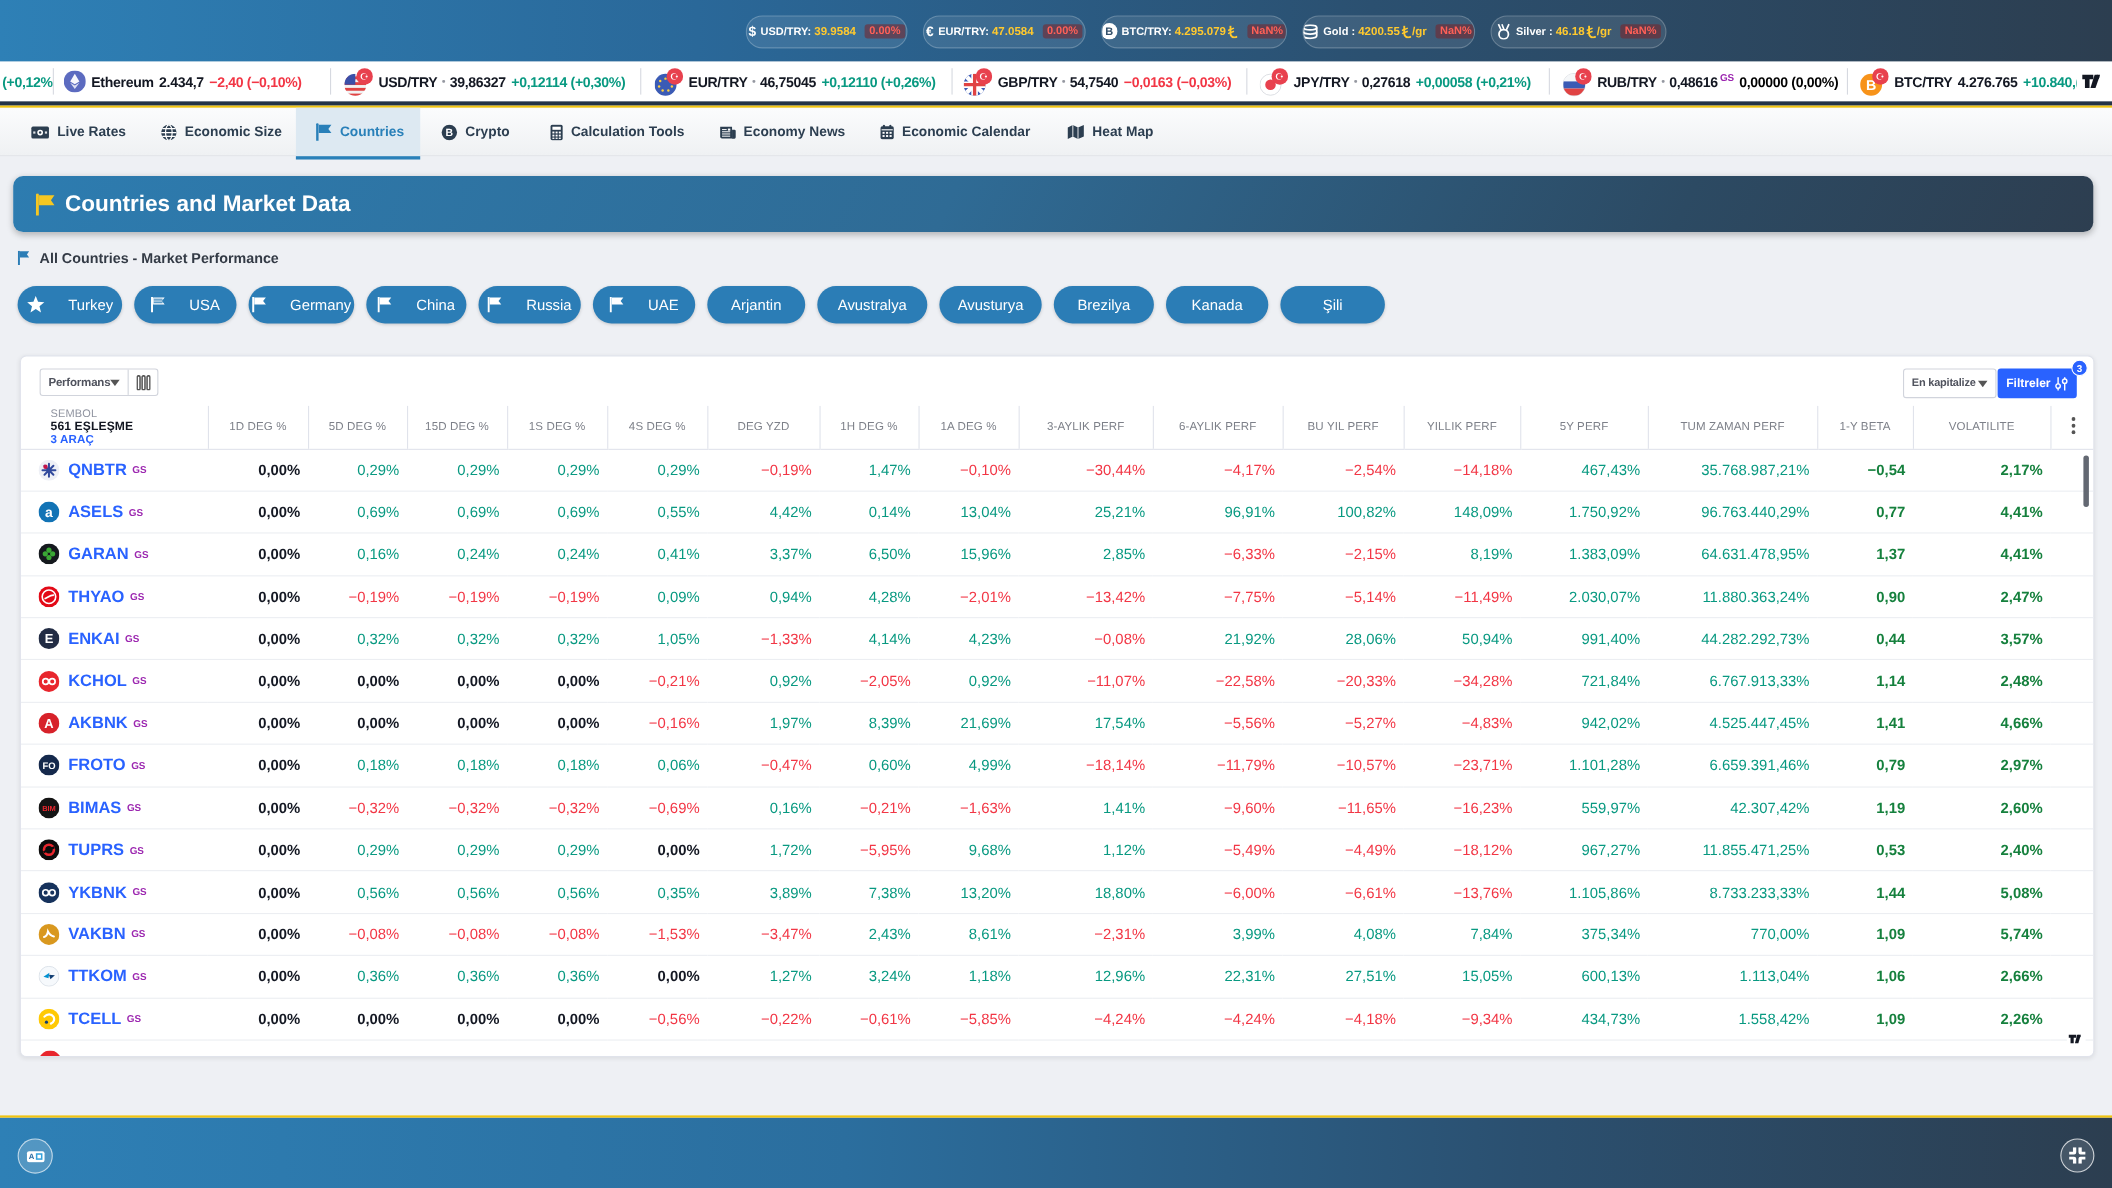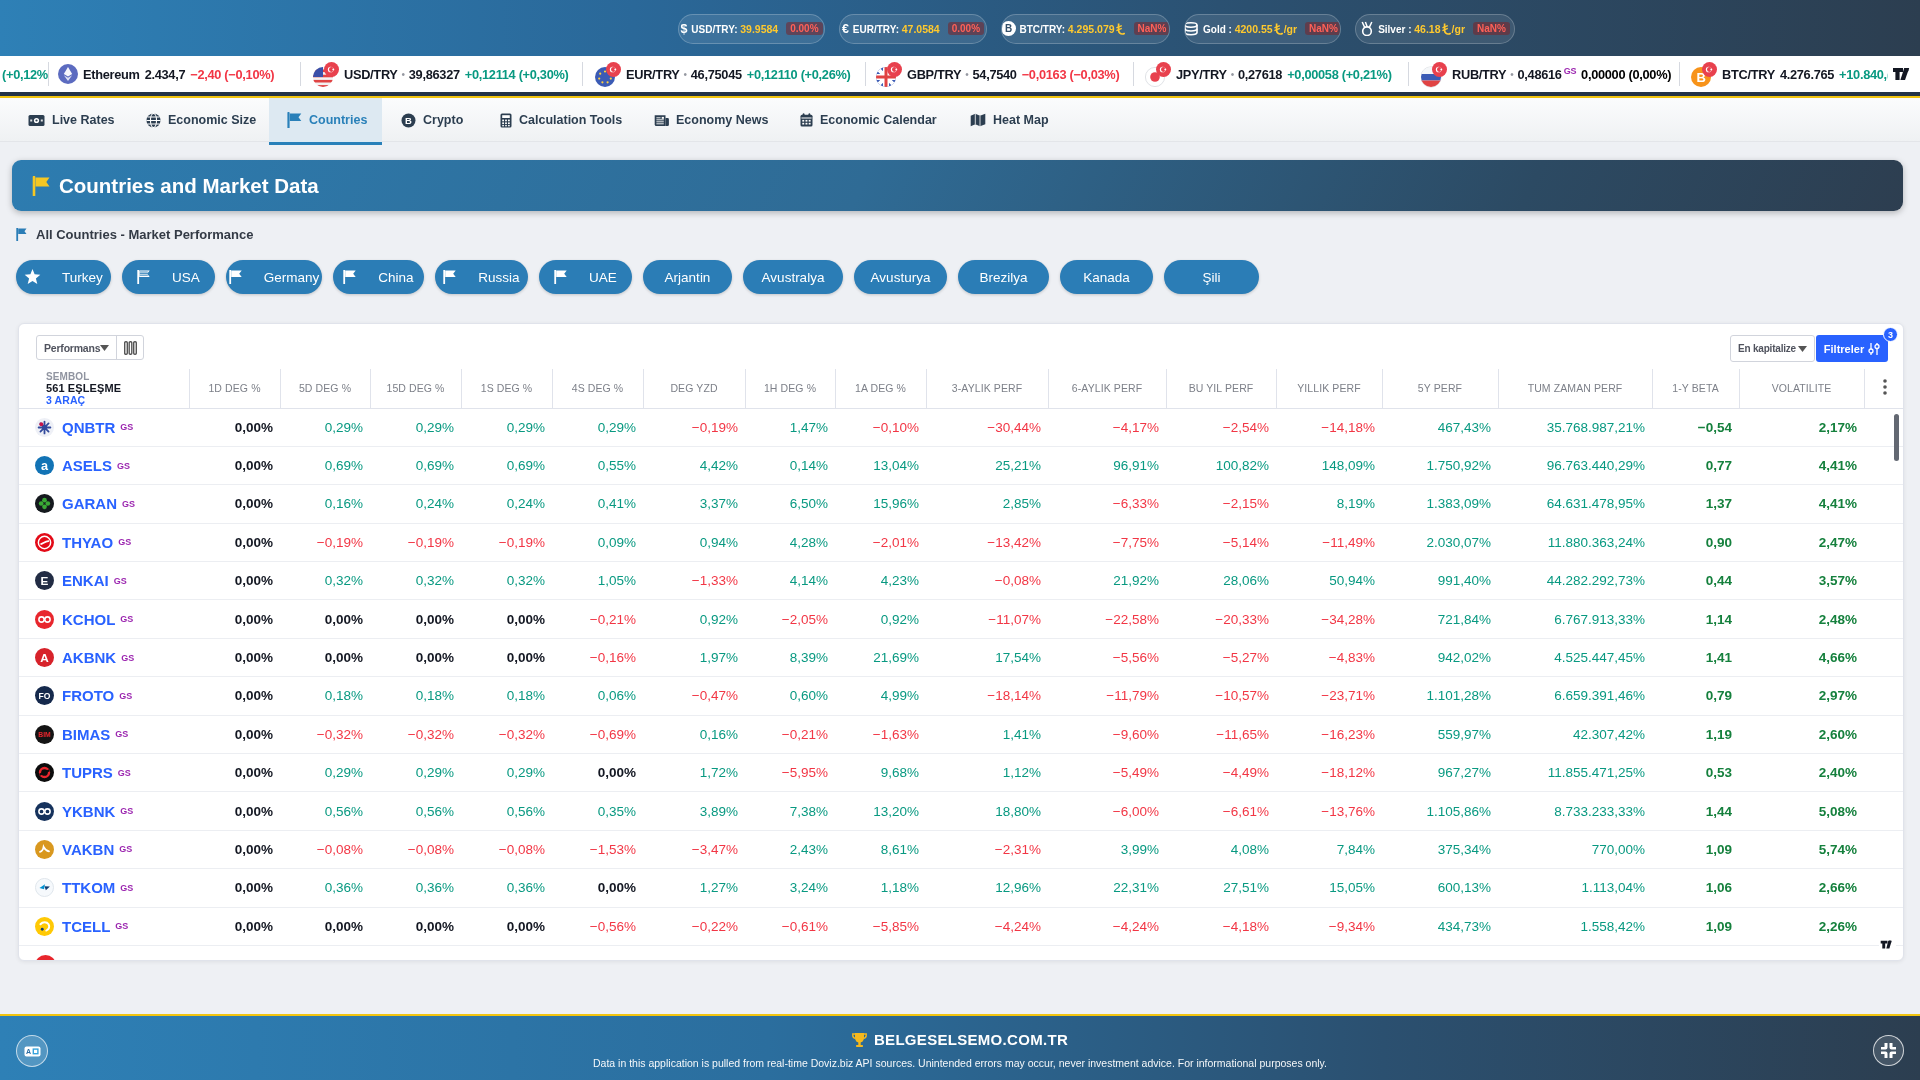--- a/index.html
+++ b/index.html
@@ -50,21 +50,21 @@
 thead td{border-left:1px solid #e0e3eb;vertical-align:middle;text-align:center;color:#7d8089;font-size:10.5px;font-weight:400;letter-spacing:.1px;height:39px;border-bottom:1px solid #e0e3eb}
 thead td:first-child{border-left:none;text-align:left;padding-left:27px}
 tbody td{text-align:right;padding-right:7px;height:38.4px;border-bottom:1px solid #eceef2;font-weight:600;color:#131722}
 tbody tr td:first-child{padding:0 0 0 16px}
 .sym{display:flex;align-items:center;gap:8px}
 .sym .tk{color:#2962ff;font-size:15px;font-weight:700}
 .pv{color:#089981;font-weight:400}
 .nv{color:#f23645;font-weight:400}
 .zv{color:#131722;font-weight:700}
 .bv{color:#15803d;font-weight:700}
-.hm1{color:#9094a0;font-size:10px;font-weight:700}
+.hm1{color:#9094a0;font-size:10px;font-weight:400}
 .hm2{color:#131722;font-size:11px;font-weight:700}
 .hm3{color:#2962ff;font-size:10.5px;font-weight:600}
 .scrollb{position:absolute;right:4px;top:90px;width:5px;height:47px;background:#636872;border-radius:3px}
 .tvcorner{position:absolute;right:7px;bottom:10px;width:17px;height:11px;background:#fff;display:flex;align-items:center;justify-content:center}
 
 footer{position:absolute;left:0;top:1014px;width:1920px;height:66px;background:linear-gradient(90deg,#2e80b6 0%,#2b6e9e 40%,#2b5070 72%,#2c3e50 100%);border-top:2px solid #f1c40f;color:#fff}
 .ftitle{position:absolute;left:0;top:15px;width:100%;text-align:center;font-size:15px;font-weight:bold;letter-spacing:.3px}
 .fsub{position:absolute;left:0;top:41px;width:100%;text-align:center;font-size:10.5px;color:rgba(255,255,255,.95)}
 .fbtn{position:absolute;left:16px;top:19px;width:32px;height:32px;border-radius:50%;background:rgba(255,255,255,.18);border:1px solid rgba(255,255,255,.65);display:flex;align-items:center;justify-content:center}
 .fbtn2{position:absolute;right:16px;top:19px;width:31px;height:31px;border-radius:50%;background:rgba(255,255,255,.12);border:1px solid rgba(255,255,255,.75);display:flex;align-items:center;justify-content:center}
@@ -982,30 +982,20 @@
 <div class="scrollb"></div>
 <div class="tvcorner">
       <svg width="15" height="9" viewBox="0 0 15 9">
         <path d="M0.7 0.7h6.8v2.7H5.2v5H2.3v-5H0.7z" fill="#131722"></path>
         <path d="M8.3 0.7h3.4L9.4 8.4H6.3z" fill="#131722"></path>
         <circle cx="9.9" cy="2" r="1.4" fill="#131722"></circle>
       </svg>
     </div>
 </div>
 <footer>
- <div class="ftitle"><span style="display:inline-flex;align-items:center;gap:7px">
-        <svg width="15" height="16" viewBox="0 0 15 16">
-          <path d="M3 1h9v5a4.5 4.5 0 0 1-9 0z" fill="#f5b91e"></path>
-          <path d="M3 2H.8v1.5A3 3 0 0 0 3.6 6.4M12 2h2.2v1.5a3 3 0 0 1-2.8 2.9" stroke="#f5b91e" stroke-width="1.4" fill="none"></path>
-          <rect x="6.3" y="10" width="2.4" height="3" fill="#f5b91e"></rect>
-          <rect x="4" y="13" width="7" height="2" rx=".7" fill="#f5b91e"></rect>
-        </svg>
-        <span>BELGESELSEMO.COM.TR</span>
-      </span></div>
- <div class="fsub">Data in this application is pulled from real-time Doviz.biz API sources. Unintended errors may occur, never investment advice. For informational purposes only.</div>
  <div class="fbtn">
       <svg width="17" height="11" viewBox="0 0 17 11">
         <rect x="0.5" y="0.5" width="16" height="10" rx="2" fill="#fff"></rect>
         <text x="4.6" y="8" font-size="7" font-weight="bold" fill="#2b6da3" text-anchor="middle" font-family="Liberation Sans">A</text>
         <rect x="8.6" y="2.4" width="6" height="6" fill="#36a3dc"></rect>
         <rect x="10" y="3.8" width="3.2" height="3.2" fill="#fff"></rect>
       </svg>
     </div>
  <div class="fbtn2">
       <svg width="15" height="15" viewBox="0 0 15 15">

